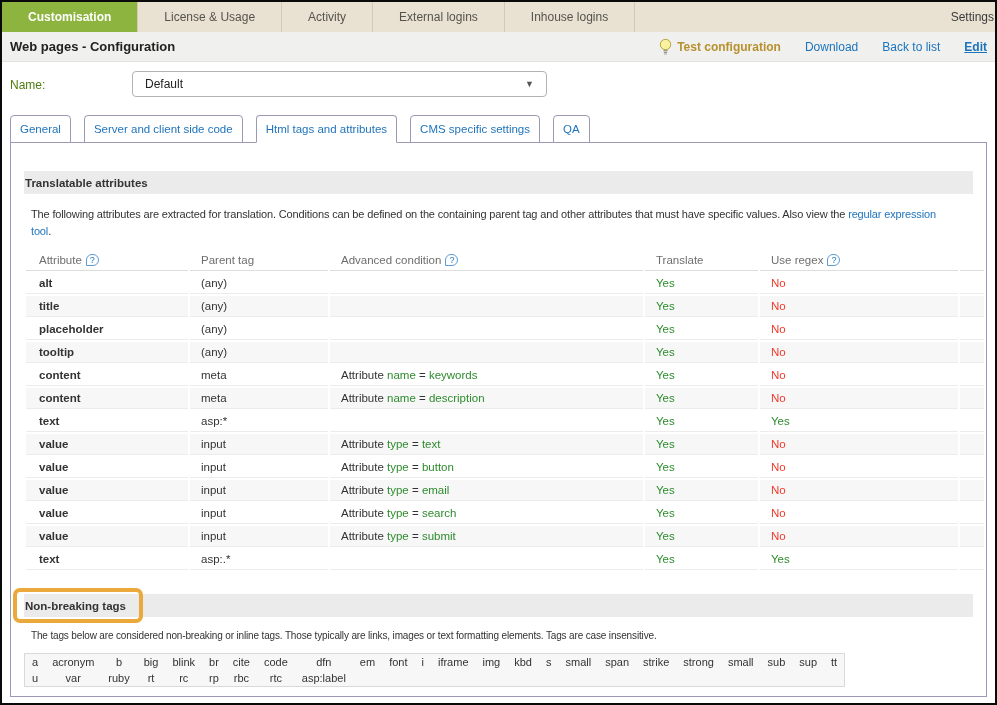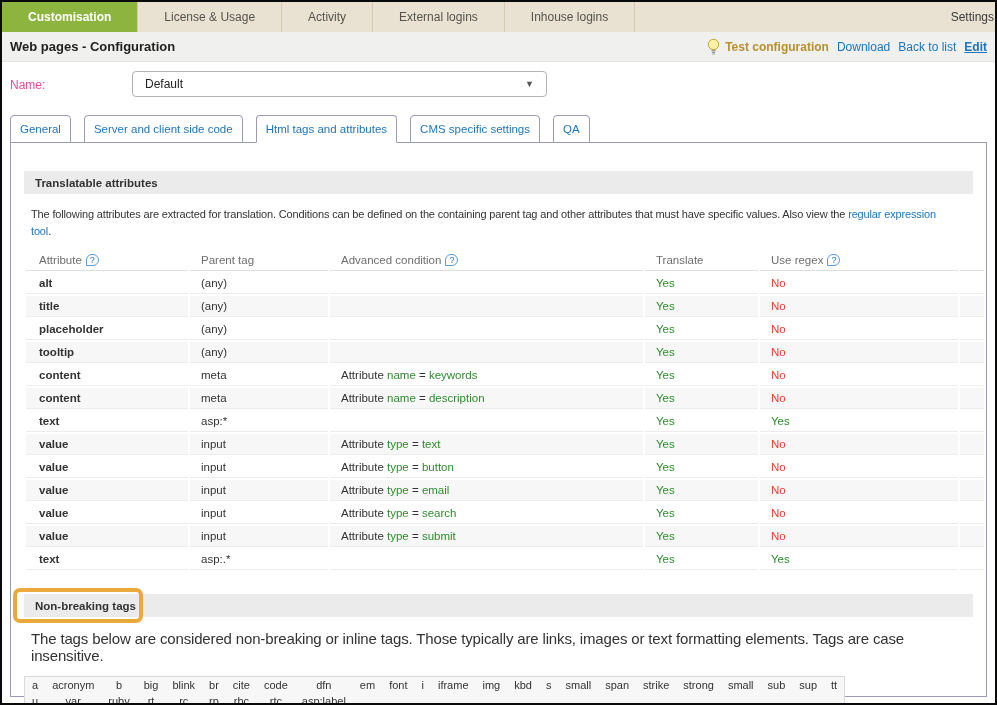--- a/index.html
+++ b/index.html
@@ -12,59 +12,59 @@
   .toptab { display:flex; align-items:center; padding:0 26px; color:#55534c; border-right:1px solid #d4cab4; }
   .toptab.first { border-left:1px solid #d4cab4; }
   .toptab.active { background:#8cb43e; color:#fff; font-weight:bold; border:none; }
   .topbar .spacer { flex:1; }
   .settings { display:flex; align-items:center; color:#3c3c3c; padding-right:1px; }
 
   
   .headerbar { height:30px; background:#f0f0ee; display:flex; align-items:center; border-bottom:1px solid #e3e3e3;text-align:right;}
   .headerbar .title { font-weight:bold; font-size:13px; color:#222; padding-left:8px; }
   .headerbar .spacer { flex:1; }
-  .headerbar .right { display:flex; align-items:center; gap:8px; padding-right:8px; }
+  .headerbar .right { display:flex; align-items:center; gap:24px; padding-right:8px; }
   .testconf { color:#b8912f; font-weight:bold; display:flex; align-items:center; gap:5px; }
   a.hlink { color:#1b74bd; text-decoration:none; }
   a.hlink.bold { font-weight:bold;text-decoration:underline; }
 
   
   .namerow { position:relative; height:53px; background:#fff; }
-  .namerow .label { position:absolute; left:8px; top:16px; color:#ec4899; }
+  .namerow .label { position:absolute; left:8px; top:16px; color:#4d7c0f; }
   .dropdown { position:absolute; left:130px; top:9px; width:415px; height:26px; border:1px solid #b3b3b3; border-radius:4px; background:#fff; display:flex; align-items:center; padding:0 12px; color:#222; }
   .dropdown .arrow { margin-left:auto; font-size:9px; color:#555; }
 
   
   .subtabs { display:flex; gap:13px; padding-left:8px; position:relative; z-index:2; height:27px; font-size:11.5px; }
   .subtab { border:1px solid #9a9ab4; border-radius:4px 4px 0 0; padding:0 9px; display:flex; align-items:center; color:#2175bc; background:#fff; margin-bottom:-1px; }
   .subtab.active { border-bottom:1px solid #fff; }
 
   
   .panel { margin:0 8px; border:1px solid #9a9ab4; background:#fff; height:555px; position:relative; padding:28px 13px 0 13px; font-size:11.5px; }
 
-  .sectionbar { background:#ebebeb; height:23px; display:flex; align-items:center; padding-left:11px; font-weight:bold; color:#333; }
+  .sectionbar { background:#ebebeb; height:23px; display:flex; align-items:center; padding-left:1px; font-weight:bold; color:#333; }
   .desc { margin:12px 2px 0 7px; line-height:1.5; color:#333; font-size:11px; letter-spacing:-0.15px; }
   .desc a { color:#2175bc; text-decoration:none; }
 
   table.attrs { border-collapse:separate; border-spacing:2px; width:960px; margin-top:10px; table-layout:fixed; font-size:11.5px; }
   table.attrs th { font-weight:normal; color:#6e6e6e; text-align:left; padding:3px 0 4px 11px; border-bottom:1px solid #dedede; }
   table.attrs th.first { padding-left:13px; }
   table.attrs td { padding:2px 0 2px 11px; border-bottom:1px solid #ececec; height:21px; }
   table.attrs td.first { padding-left:13px; font-weight:bold; color:#333; }
   table.attrs tr.even td { background:#f7f7f7; }
   .yes { color:#2e8b2e; }
   .no { color:#ee3b2d; }
   .cond-key { color:#2e8b2e; }
 
   .helpicon { display:inline-block; width:13px; height:12px; border:1px solid #5b9bd5; border-radius:7px 7px 7px 0; color:#2175bc; font-size:9px; text-align:center; line-height:11px; vertical-align:1px; margin-left:4px; background:#fff; }
 
   
   .nbwrap { position:relative; margin-top:22px; }
   .highlight { position:absolute; left:-11px; top:-6px; width:130px; height:35px; border:4px solid #eba93c; border-radius:7px; z-index:3; }
-  .nbdesc { margin:13px 2px 12px 7px; color:#333; font-size:15px; letter-spacing:-0.15px; }
+  .nbdesc { margin:13px 2px 12px 7px; color:#333; font-size:10px; letter-spacing:-0.15px; }
   table.tags { border-collapse:collapse; margin-top:6px; background:#f7f7f7; border:1px solid #d9d9d9; }
   table.tags td { padding:2px 7px; text-align:center; color:#333; font-size:11px; }
 
   .bulb { display:inline-block; }
 </style>
 </head>
 <body>
 
 <div class="page">
   <div class="topbar">

